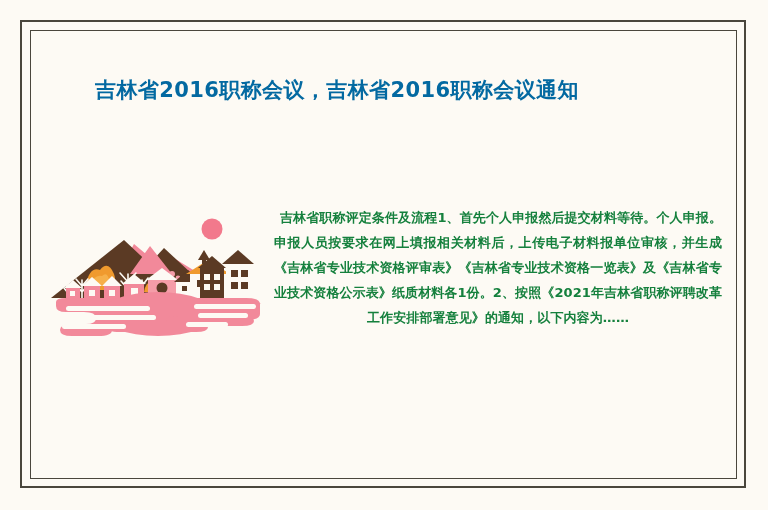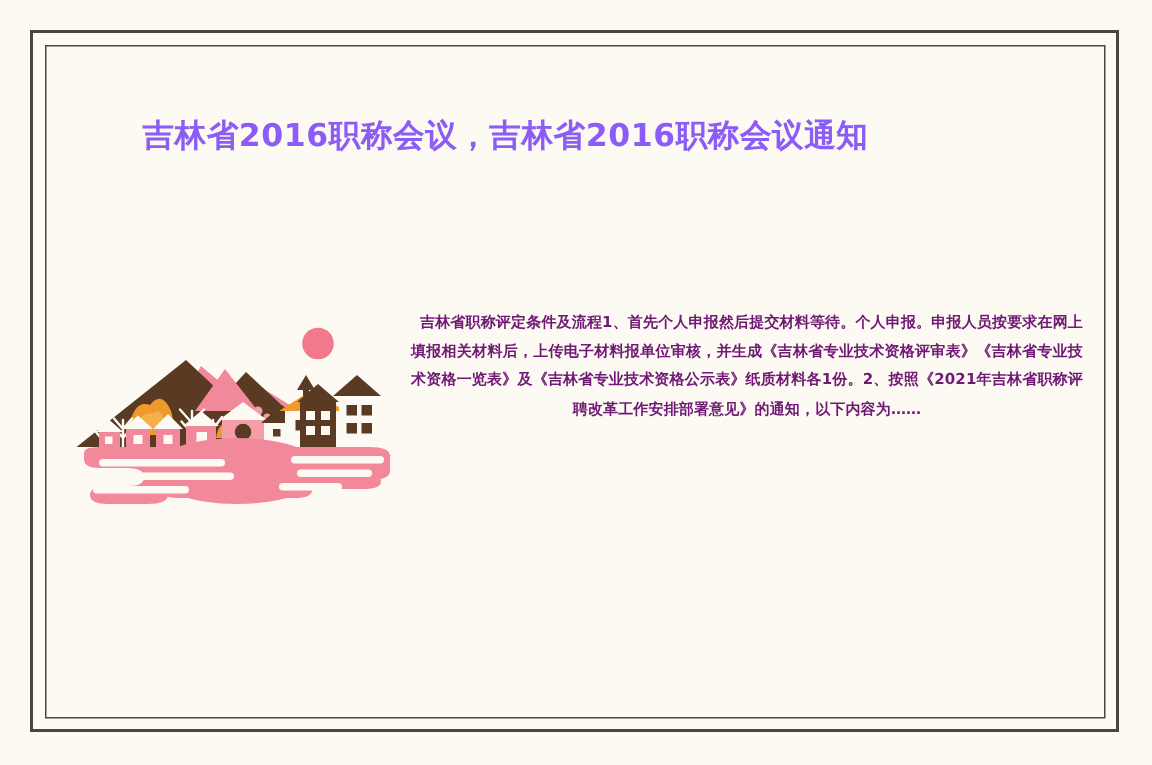--- a/index.html
+++ b/index.html
@@ -42,21 +42,21 @@
     pointer-events: none;
   }
 
   
   .title {
     position: absolute;
     left: 95px;
     top: 77px;
     font-size: 21px;
     font-weight: bold;
-    color: #8b5cf6;
+    color: #0369a1;
     letter-spacing: 0.4px;
     white-space: nowrap;
     line-height: 1.3;
   }
 
   
   .content {
     position: absolute;
     left: 46px;
     top: 200px;
@@ -73,23 +73,23 @@
     height: 140px;
   }
   .illustration svg { display: block; width: 222px; height: 140px; }
 
   
   .bodytext {
     position: absolute;
     left: 228px;
     top: 6px;
     width: 448px;
-    font-size: 10px;
+    font-size: 13px;
     font-weight: bold;
-    color: #701a75;
+    color: #15803d;
     line-height: 1.92;
     text-align: justify;
     text-align-last: center;
     text-justify: inter-character;
     letter-spacing: 0.1px;
     text-indent: 6px;
   }
 </style>
 </head>
 <body>

